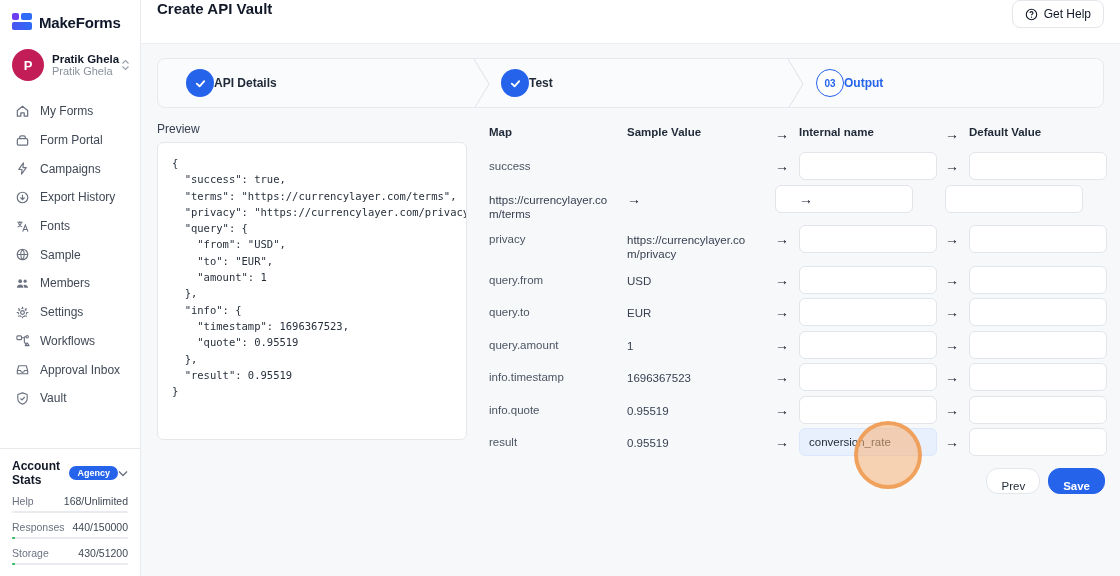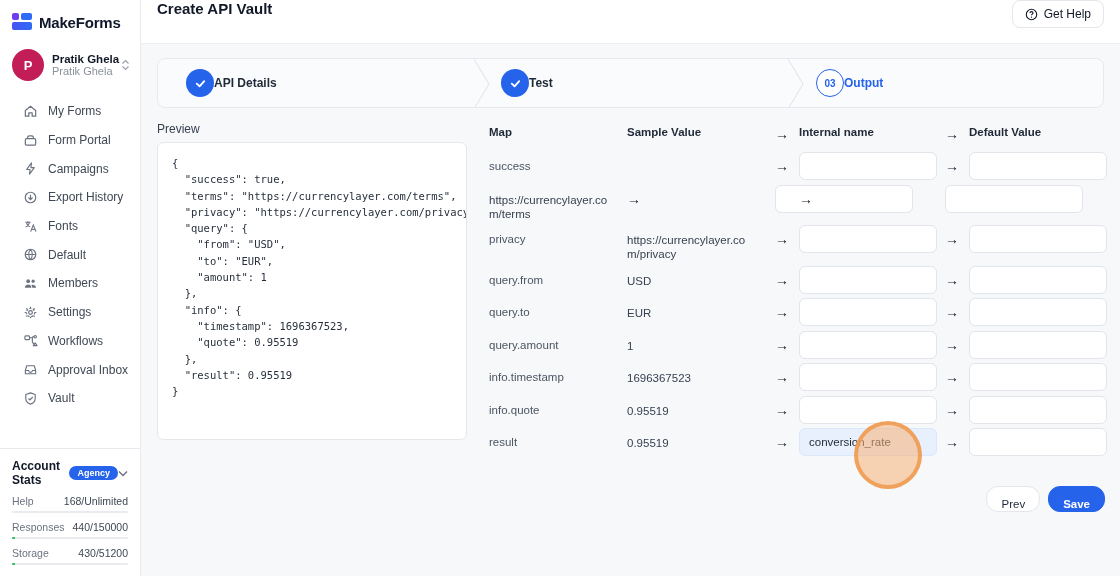--- a/index.html
+++ b/index.html
@@ -19,21 +19,21 @@
   .logo-mark .r2 { height:8px; background:linear-gradient(90deg,#4a54f1,#2f6bf6); border-radius:2px; }
   .logo-text { font-size:15px; font-weight:800; letter-spacing:-0.2px; color:#0f172a; }
 
   .user-row { display:flex; align-items:center; gap:8px; padding:8px 10px 12px 12px; }
   .avatar { width:32px; height:32px; border-radius:50%; background:#c21d56; color:#fff; font-size:13px; font-weight:700; display:flex; align-items:center; justify-content:center; flex:0 0 auto; }
   .user-meta { flex:1; min-width:0; }
   .user-name { font-size:11.5px; font-weight:700; color:#111827; white-space:nowrap; }
   .user-sub  { font-size:11px; color:#8a919c; white-space:nowrap; }
   .user-caret { color:#9aa1ab; flex:0 0 auto; }
 
-  .nav { padding:4px 0;margin-left:8px; }
+  .nav { padding:4px 0; }
   .nav-item { display:flex; align-items:center; gap:10px; padding:0 14px; height:28.7px; cursor:pointer; }
   .nav-item .nicon { width:16px; height:16px; display:flex; align-items:center; justify-content:center; color:#6b7280; flex:0 0 auto; }
   .nav-item .nlabel { font-size:12px; color:#3f4854; white-space:nowrap; }
 
   .stats { position:absolute; left:0; right:0; top:448px; border-top:1px solid #e8eaee; padding:10px 12px 0 12px; background:#fff; }
   .stats-head { display:flex; align-items:center; gap:0; }
   .stats-title { font-size:12px; font-weight:700; color:#111827; }
   .badge { background:#2563eb; color:#fff; font-size:9px; font-weight:700; padding:2px 8px; border-radius:9px; }
   .stats-caret { margin-left:auto; color:#6b7280; }
   .stat-row { margin-top:8px; }
@@ -75,21 +75,21 @@
   .thead .hcell { font-size:11.5px; font-weight:600; color:#1f2937; }
   .key-cell { font-size:11.5px; color:#4b5563; padding-top:8px; }
   .thead .key-cell { padding-top:0; color:#1f2937; font-weight:600; }
   .sample-cell { font-size:11.5px; color:#374151; padding-top:8px; word-break:break-all; line-height:14px; padding-right:18px; }
   .arrow-cell { font-size:14px; color:#111827; padding-top:6px; }
   .thead .arrow-cell { padding-top:0; }
   .map-input { width:138px; height:28px; border:1px solid #e2e5e9; border-radius:6px; background:#fff; font-family:"Liberation Sans",sans-serif; font-size:11.5px; color:#1f2937; padding:0 9px; outline:none; }
   .map-input[data-state="focused"] { background:#e8f0fd; border-color:#dbe7fb; }
 
   .footer-actions { display:flex; justify-content:flex-end; gap:8px; margin-top:12px; }
-  .btn { height:26px; padding:11px 14px; border-radius:12px; font-size:11.5px; cursor:pointer; font-family:"Liberation Sans",sans-serif;margin-top:18px; }
+  .btn { height:26px; padding:11px 14px; border-radius:12px; font-size:11.5px; cursor:pointer; font-family:"Liberation Sans",sans-serif; }
   .btn-prev { background:#fff; border:1px solid #e3e6ea; color:#1f2937; }
   .btn-save { background:#2563eb; border:1px solid #2563eb; color:#fff; font-weight:600; }
 
   .cursor-ind { position:absolute; left:854px; top:421px; width:68px; height:68px; border-radius:50%; background:rgba(246,176,118,0.55); border:4px solid rgba(239,153,77,0.85); pointer-events:none; z-index:50; }
 
   svg { display:block; }
 </style>
 </head>
 <body>
 
@@ -164,21 +164,21 @@
           </span>
         <span class="nlabel">Fonts</span>
       </div>
       <div class="nav-item">
         <span class="nicon">
             <svg width="15" height="15" viewBox="0 0 16 16">
               <circle cx="8" cy="8" r="5.6" fill="none" stroke="currentColor" stroke-width="1.3"></circle>
               <path d="M2.5 8 H13.5 M8 2.4 C5.5 5.5 5.5 10.5 8 13.6 M8 2.4 C10.5 5.5 10.5 10.5 8 13.6" fill="none" stroke="currentColor" stroke-width="1.1"></path>
             </svg>
           </span>
-        <span class="nlabel">Default</span>
+        <span class="nlabel">Sample</span>
       </div>
       <div class="nav-item">
         <span class="nicon">
             <svg width="15" height="15" viewBox="0 0 16 16">
               <circle cx="5.5" cy="5.5" r="2" fill="currentColor"></circle>
               <circle cx="10.8" cy="5.5" r="1.7" fill="currentColor"></circle>
               <path d="M2 12.5 C2 10 4 9 5.5 9 C7 9 9 10 9 12.5 Z" fill="currentColor"></path>
               <path d="M10 9.2 C12 9.2 14 10.2 14 12.5 H9.8 C9.8 11 9.4 10 8.8 9.5 Z" fill="currentColor"></path>
             </svg>
           </span>

